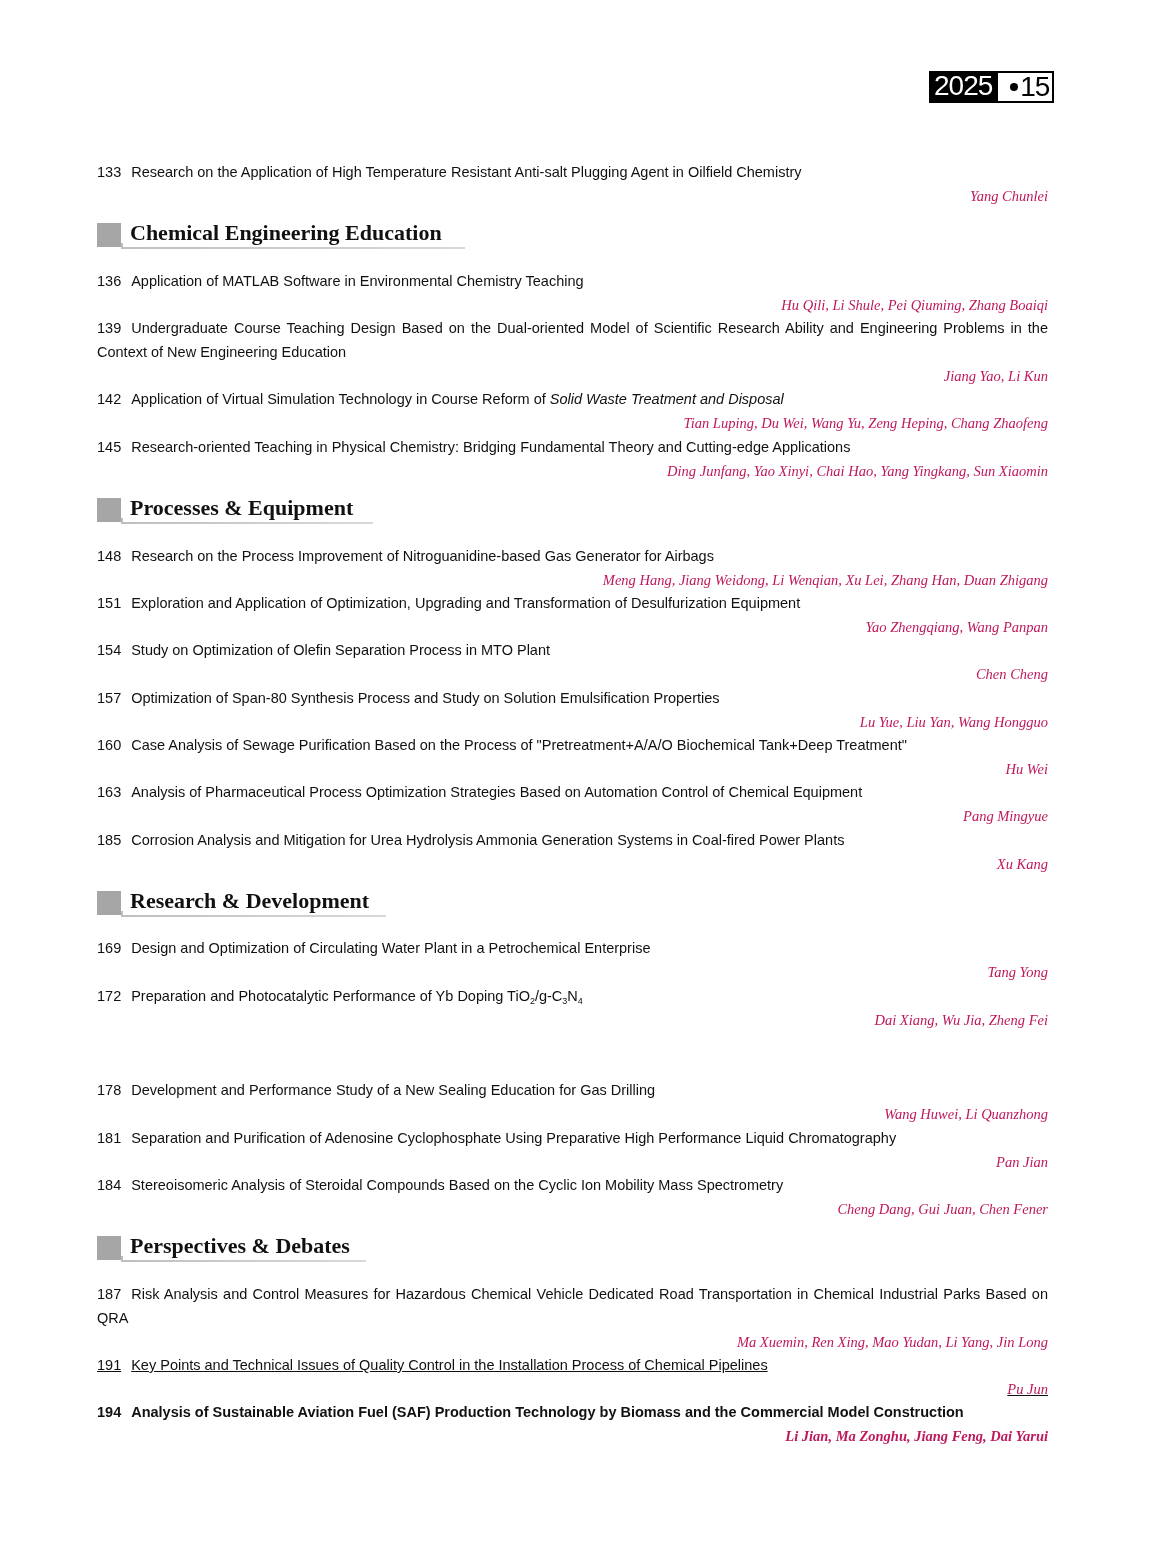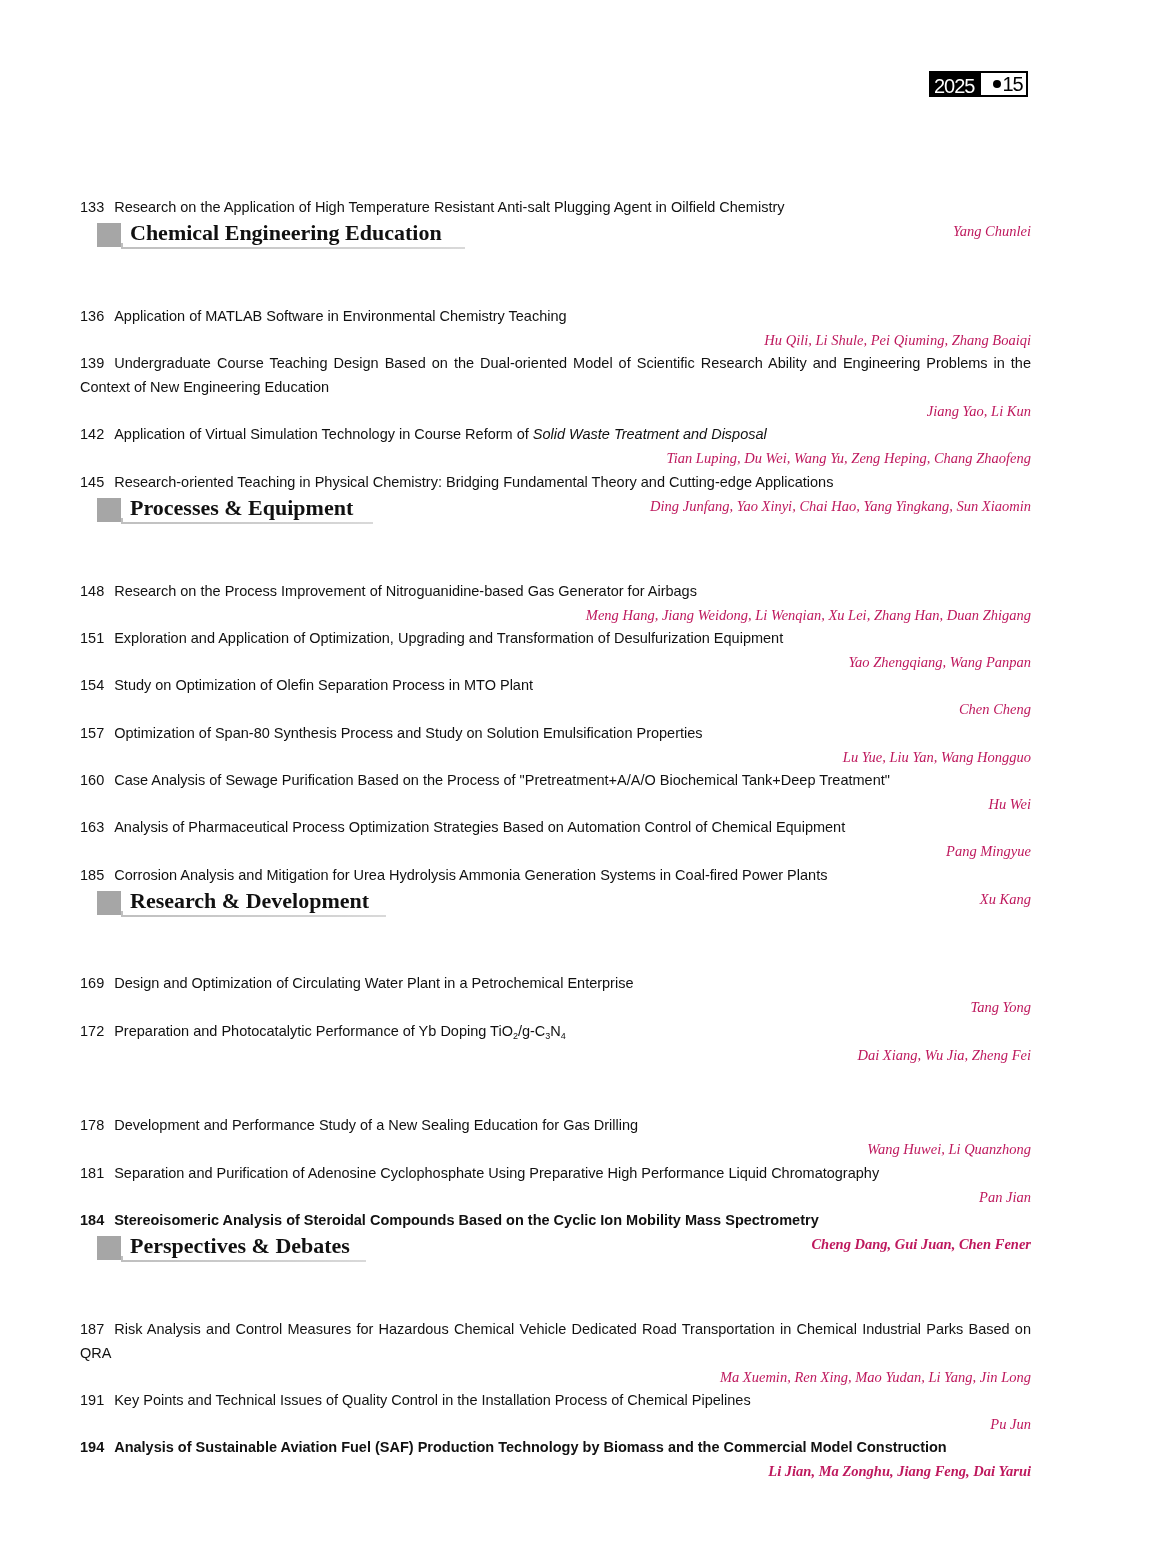--- a/index.html
+++ b/index.html
@@ -1,28 +1,28 @@
 <!DOCTYPE html>
 <html><head>
 <meta charset="utf-8">
 <style>
   html, body { margin: 0; padding: 0; background: #ffffff; }
   body { width: 1160px; height: 1563px; position: relative; overflow: hidden; }
   .page { position: absolute; left: 0; top: 0; width: 1160px; height: 1563px; }
   .issue-badge {
-    position: absolute; left: 929px; top: 71px; height: 26px;
+    position: absolute; left: 929px; top: 71px; height: 32px;
     display: flex; align-items: stretch; border: 2px solid #000; box-sizing: border-box;
-    font-family: "Liberation Sans", sans-serif; font-size: 20px; line-height: 26px;
+    font-family: "Liberation Sans", sans-serif; font-size: 28px; line-height: 26px;
     letter-spacing: -1px;
   }
   .issue-year { background: #000; color: #fff; padding: 0 6px 0 3px; }
   .issue-num { background: #fff; color: #000; padding: 0 3px 0 12px; display: flex; align-items: center; }
   .issue-dot { display: inline-block; width: 8px; height: 8px; border-radius: 50%; background: #000; margin-right: 2px; }
 
-  .entry { position: absolute; left: 80px; width: 951px; font-family: "Liberation Sans", sans-serif; font-size: 14.5px; color: #111; line-height: 24px; margin-top: 35px; }
+  .entry { position: absolute; left: 97px; width: 951px; font-family: "Liberation Sans", sans-serif; font-size: 14.5px; color: #111; line-height: 24px; }
   .entry .num { margin-right: 10px; }
   .entry .title.justify { text-align: justify; text-align-last: left; }
   .entry .authors { font-family: "Liberation Serif", serif; font-style: italic; font-size: 14.5px; text-align: right; color: #be185d; }
   .entry .title i { font-style: italic; }
 
   .section { position: absolute; left: 97px; height: 30px; }
   .section .sq { position: absolute; left: 0; top: 3px; width: 24px; height: 24px; background: #a6a6a6; }
   .section .label { position: absolute; left: 33px; top: 0; font-family: "Liberation Serif", serif; font-weight: bold; font-size: 22px; color: #111; line-height: 26px; white-space: nowrap; }
   .section .uline { position: absolute; left: 24px; top: 27px; height: 2px; background: linear-gradient(to right, #bfbfbf, #d9d9d9); }
   .section .uline:before { content: ""; position: absolute; left: 0; top: -4px; width: 2px; height: 4px; background: #bfbfbf; }
@@ -119,36 +119,36 @@
     <div class="authors">Dai Xiang, Wu Jia, Zheng Fei</div>
   </div>
   <div class="entry" style="top:1078px;">
     <div class="title"><span class="num">178</span><span>Development and Performance Study of a New Sealing Education for Gas Drilling</span></div>
     <div class="authors">Wang Huwei, Li Quanzhong</div>
   </div>
   <div class="entry" style="top:1126px;">
     <div class="title"><span class="num">181</span><span>Separation and Purification of Adenosine Cyclophosphate Using Preparative High Performance Liquid Chromatography</span></div>
     <div class="authors">Pan Jian</div>
   </div>
-  <div class="entry" style="top:1173px;font-weight:bold;">
+  <div class="entry" style="top:1173px;">
     <div class="title"><span class="num">184</span><span>Stereoisomeric Analysis of Steroidal Compounds Based on the Cyclic Ion Mobility Mass Spectrometry</span></div>
     <div class="authors">Cheng Dang, Gui Juan, Chen Fener</div>
   </div>
 
   <div class="section" style="top:1233px;">
     <div class="sq"></div>
     <div class="label">Perspectives &amp; Debates</div>
     <div class="uline" style="width:245px;"></div>
   </div>
 
   <div class="entry" style="top:1282px;">
     <div class="title justify"><span class="num">187</span><span>Risk Analysis and Control Measures for Hazardous Chemical Vehicle Dedicated Road Transportation in Chemical Industrial Parks Based on QRA</span></div>
     <div class="authors">Ma Xuemin, Ren Xing, Mao Yudan, Li Yang, Jin Long</div>
   </div>
-  <div class="entry" style="top:1353px;">
+  <div class="entry" style="top:1353px;text-decoration:underline;">
     <div class="title"><span class="num">191</span><span>Key Points and Technical Issues of Quality Control in the Installation Process of Chemical Pipelines</span></div>
     <div class="authors">Pu Jun</div>
   </div>
   <div class="entry" style="top:1400px;font-weight:bold;">
     <div class="title"><span class="num">194</span><span>Analysis of Sustainable Aviation Fuel (SAF) Production Technology by Biomass and the Commercial Model Construction</span></div>
     <div class="authors">Li Jian, Ma Zonghu, Jiang Feng, Dai Yarui</div>
   </div>
 
 </div>
 

